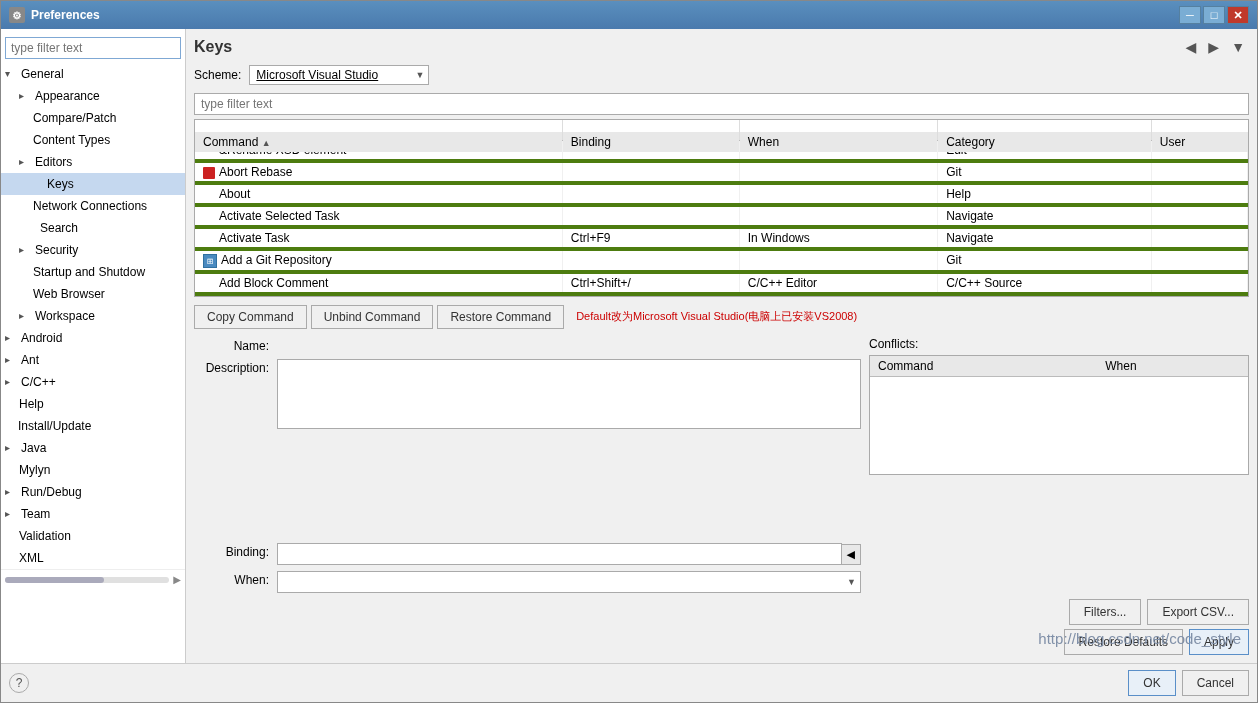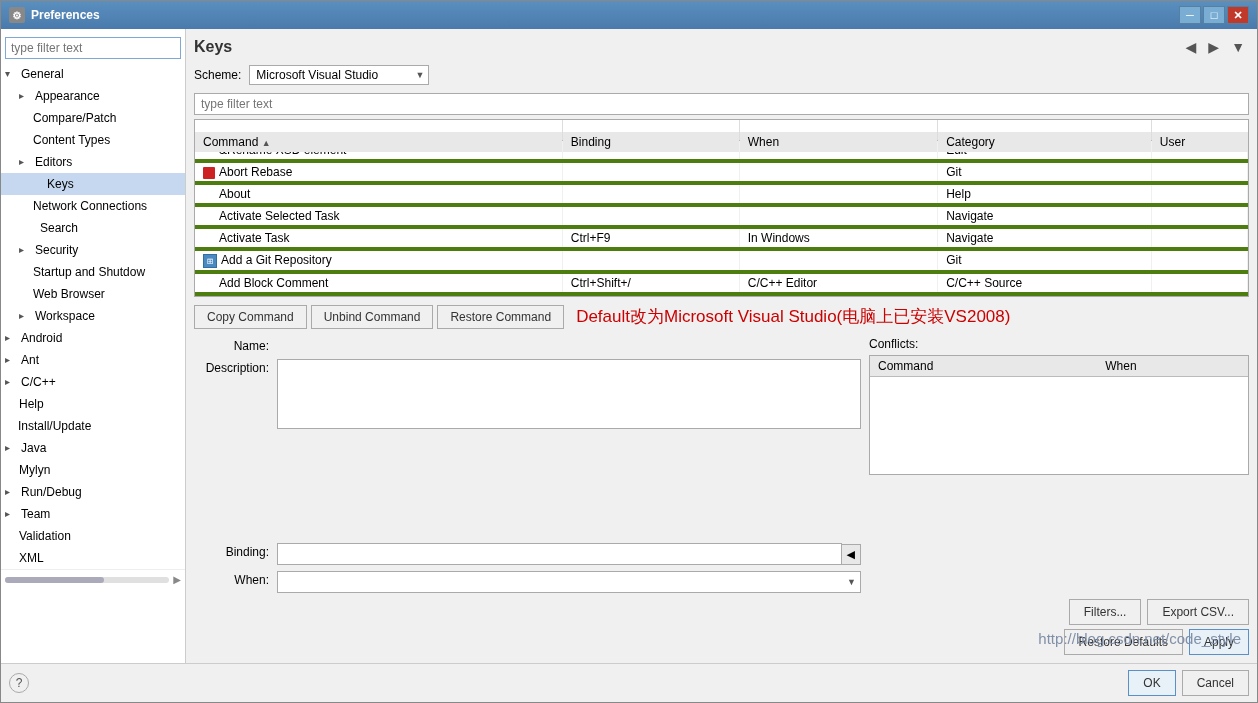--- a/index.html
+++ b/index.html
@@ -137,20 +137,21 @@
     .scheme-select {
       padding: 2px 20px 2px 6px;
       border: 1px solid #aaa;
       background: white;
       font-size: 12px;
       cursor: pointer;
       appearance: none;
       -webkit-appearance: none;
       position: relative;
       min-width: 180px;
+      text-decoration: underline;
     }
     .scheme-select-wrapper {
       position: relative;
       display: inline-block;
     }
     .scheme-select-wrapper::after {
       content: '▼';
       font-size: 9px;
       color: #555;
       position: absolute;
@@ -231,21 +232,21 @@
     .cmd-btn {
       padding: 4px 12px;
       background: #f0f0f0;
       border: 1px solid #aaa;
       font-size: 12px;
       cursor: pointer;
       color: #333;
     }
     .annotation {
       color: #cc0000;
-      font-size: 17px;
+      font-size: 11px;
       margin-left: 8px;
     }
     .detail-area {
       flex: 1;
       display: flex;
       gap: 8px;
       min-height: 0;
     }
     .detail-left {
       flex: 1;

